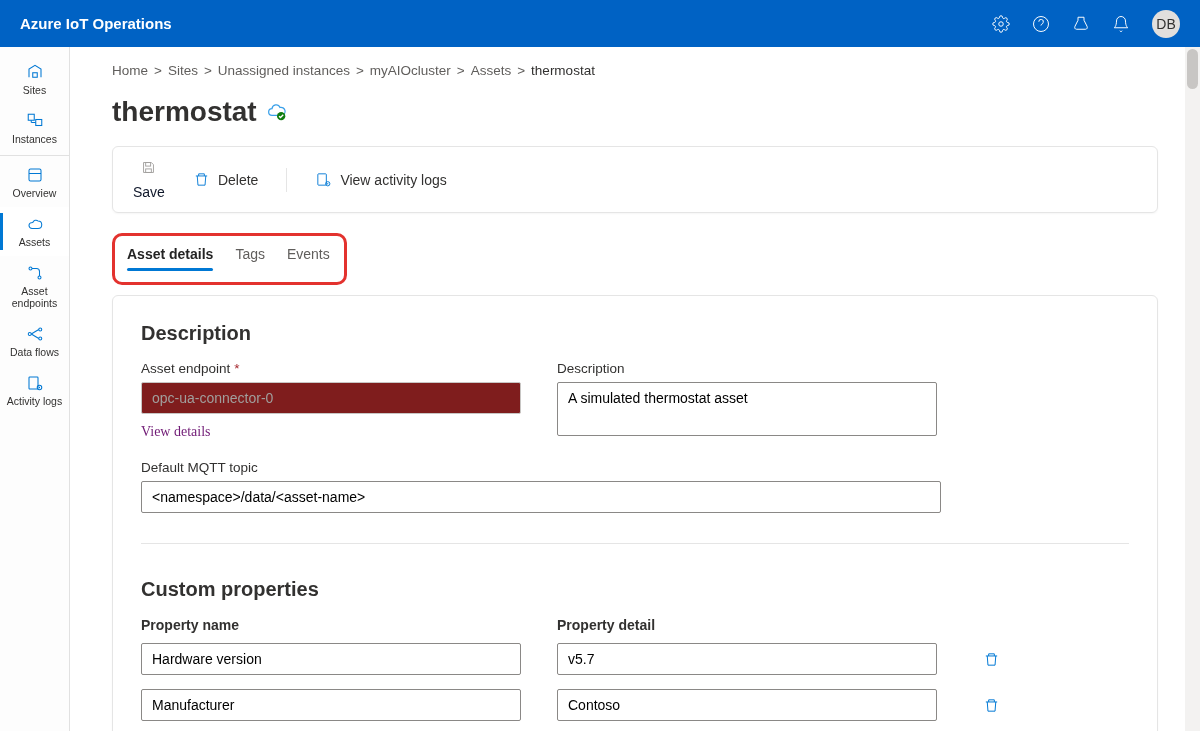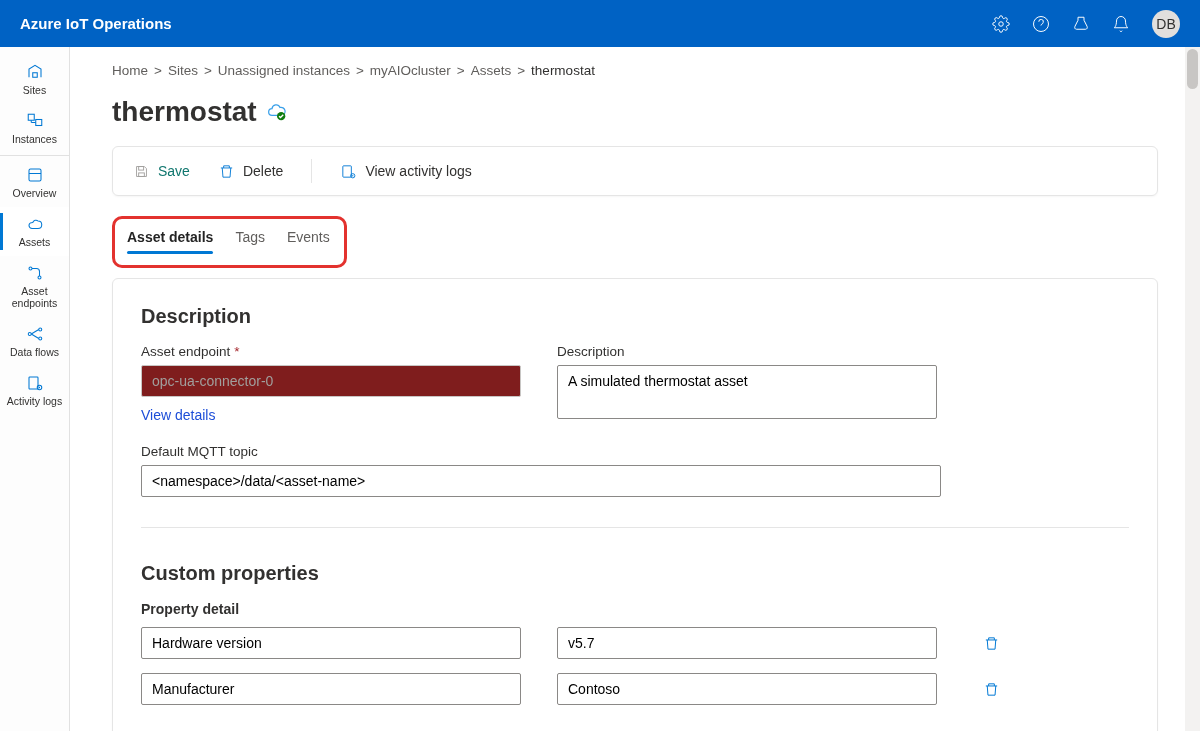--- a/index.html
+++ b/index.html
@@ -59,21 +59,21 @@
   .page-title { font-size: 28px; font-weight: 700; }
   .status-ic { width: 20px; height: 20px; }
 
   
   .toolbar {
     border: 1px solid #e5e5e5; border-radius: 6px; padding: 12px 20px;
     display: flex; align-items: center; gap: 28px; margin-bottom: 20px;
     box-shadow: 0 1px 2px rgba(0,0,0,0.04);
   }
   .tb-btn { display: flex; align-items: center; gap: 8px; font-size: 14px; cursor: pointer; }
-  .tb-btn.disabled { color: #0f766e; cursor: default; }
+  .tb-btn.disabled { color: #0f172a; cursor: default; flex-direction: column; }
   .tb-btn svg { width: 17px; height: 17px; fill: none; stroke: currentColor; stroke-width: 1.3; }
   .tb-btn.disabled svg { stroke: #a19f9d; }
   .tb-btn.accent svg { stroke: #0078d4; }
   .tb-divider { width: 1px; height: 24px; background: #e5e5e5; }
 
   
   .tabs-wrap { display: inline-block; border: 3px solid #e3322e; border-radius: 10px; padding: 10px 14px 12px 12px; margin-bottom: 10px; }
   .tabs { display: flex; gap: 22px; }
   .tab { font-size: 14px; color: #605e5c; cursor: pointer; padding-bottom: 8px; position: relative; }
   .tab.active { color: #242424; font-weight: 600; }
@@ -91,21 +91,21 @@
 
   .label { font-size: 13.5px; color: #323130; margin-bottom: 6px; display: flex; align-items: center; gap: 4px; }
   .req { color: #a4262c; }
 
   .input, .textarea {
     width: 100%; border: 1px solid #8a8886; border-radius: 2px;
     padding: 7px 10px; font-size: 14px; font-family: inherit; background: #fff;
   }
   .input.disabled { background: #7f1d1d; border-color: #c8c6c4; color: #a19f9d; }
   .textarea { min-height: 54px; resize: none; }
-  .link { color: #1d4ed8; font-size: 14px; cursor: pointer; margin-top: 10px; display: inline-block; }
+  .link { color: #701a75; font-size: 14px; cursor: pointer; margin-top: 10px; display: inline-block; font-family: Liberation Serif, serif; }
 
   .mt-18 { margin-top: 20px; }
   hr.sep { border: none; border-top: 1px solid #e5e5e5; margin: 30px 0 34px; }
 
   .prop-head { display: flex; gap: 36px; margin-bottom: 10px; }
   .prop-head .col { font-weight: 600; font-size: 14px; }
   .prop-row { display: flex; gap: 36px; align-items: center; margin-bottom: 14px; }
   .prop-row .col { flex: 1; }
   .del-ic { width: 36px; color: #0078d4; cursor: pointer; display: flex; justify-content: center; }
   .del-ic svg { width: 17px; height: 17px; fill: none; stroke: currentColor; stroke-width: 1.4; }
@@ -317,20 +317,21 @@
         <div class="mt-18">
           <div class="label">Default MQTT topic</div>
           <input class="input" style="max-width: 800px;" value="&lt;namespace&gt;/data/&lt;asset-name&gt;">
         </div>
 
         <hr class="sep">
 
         <div class="section-title">Custom properties</div>
 
         <div class="prop-head">
+          <div class="col" style="max-width:380px">Property name</div>
           <div class="col" style="max-width:380px">Property detail</div>
           <div style="width:36px"></div>
         </div>
 
         <div class="prop-row">
           <div class="col" style="max-width:380px"><input class="input" value="Hardware version" style=""></div>
           <div class="col" style="max-width:380px"><input class="input" value="v5.7" style=""></div>
           <div class="del-ic">
             <svg viewBox="0 0 24 24">
                 <path d="M4 7h16"></path>

